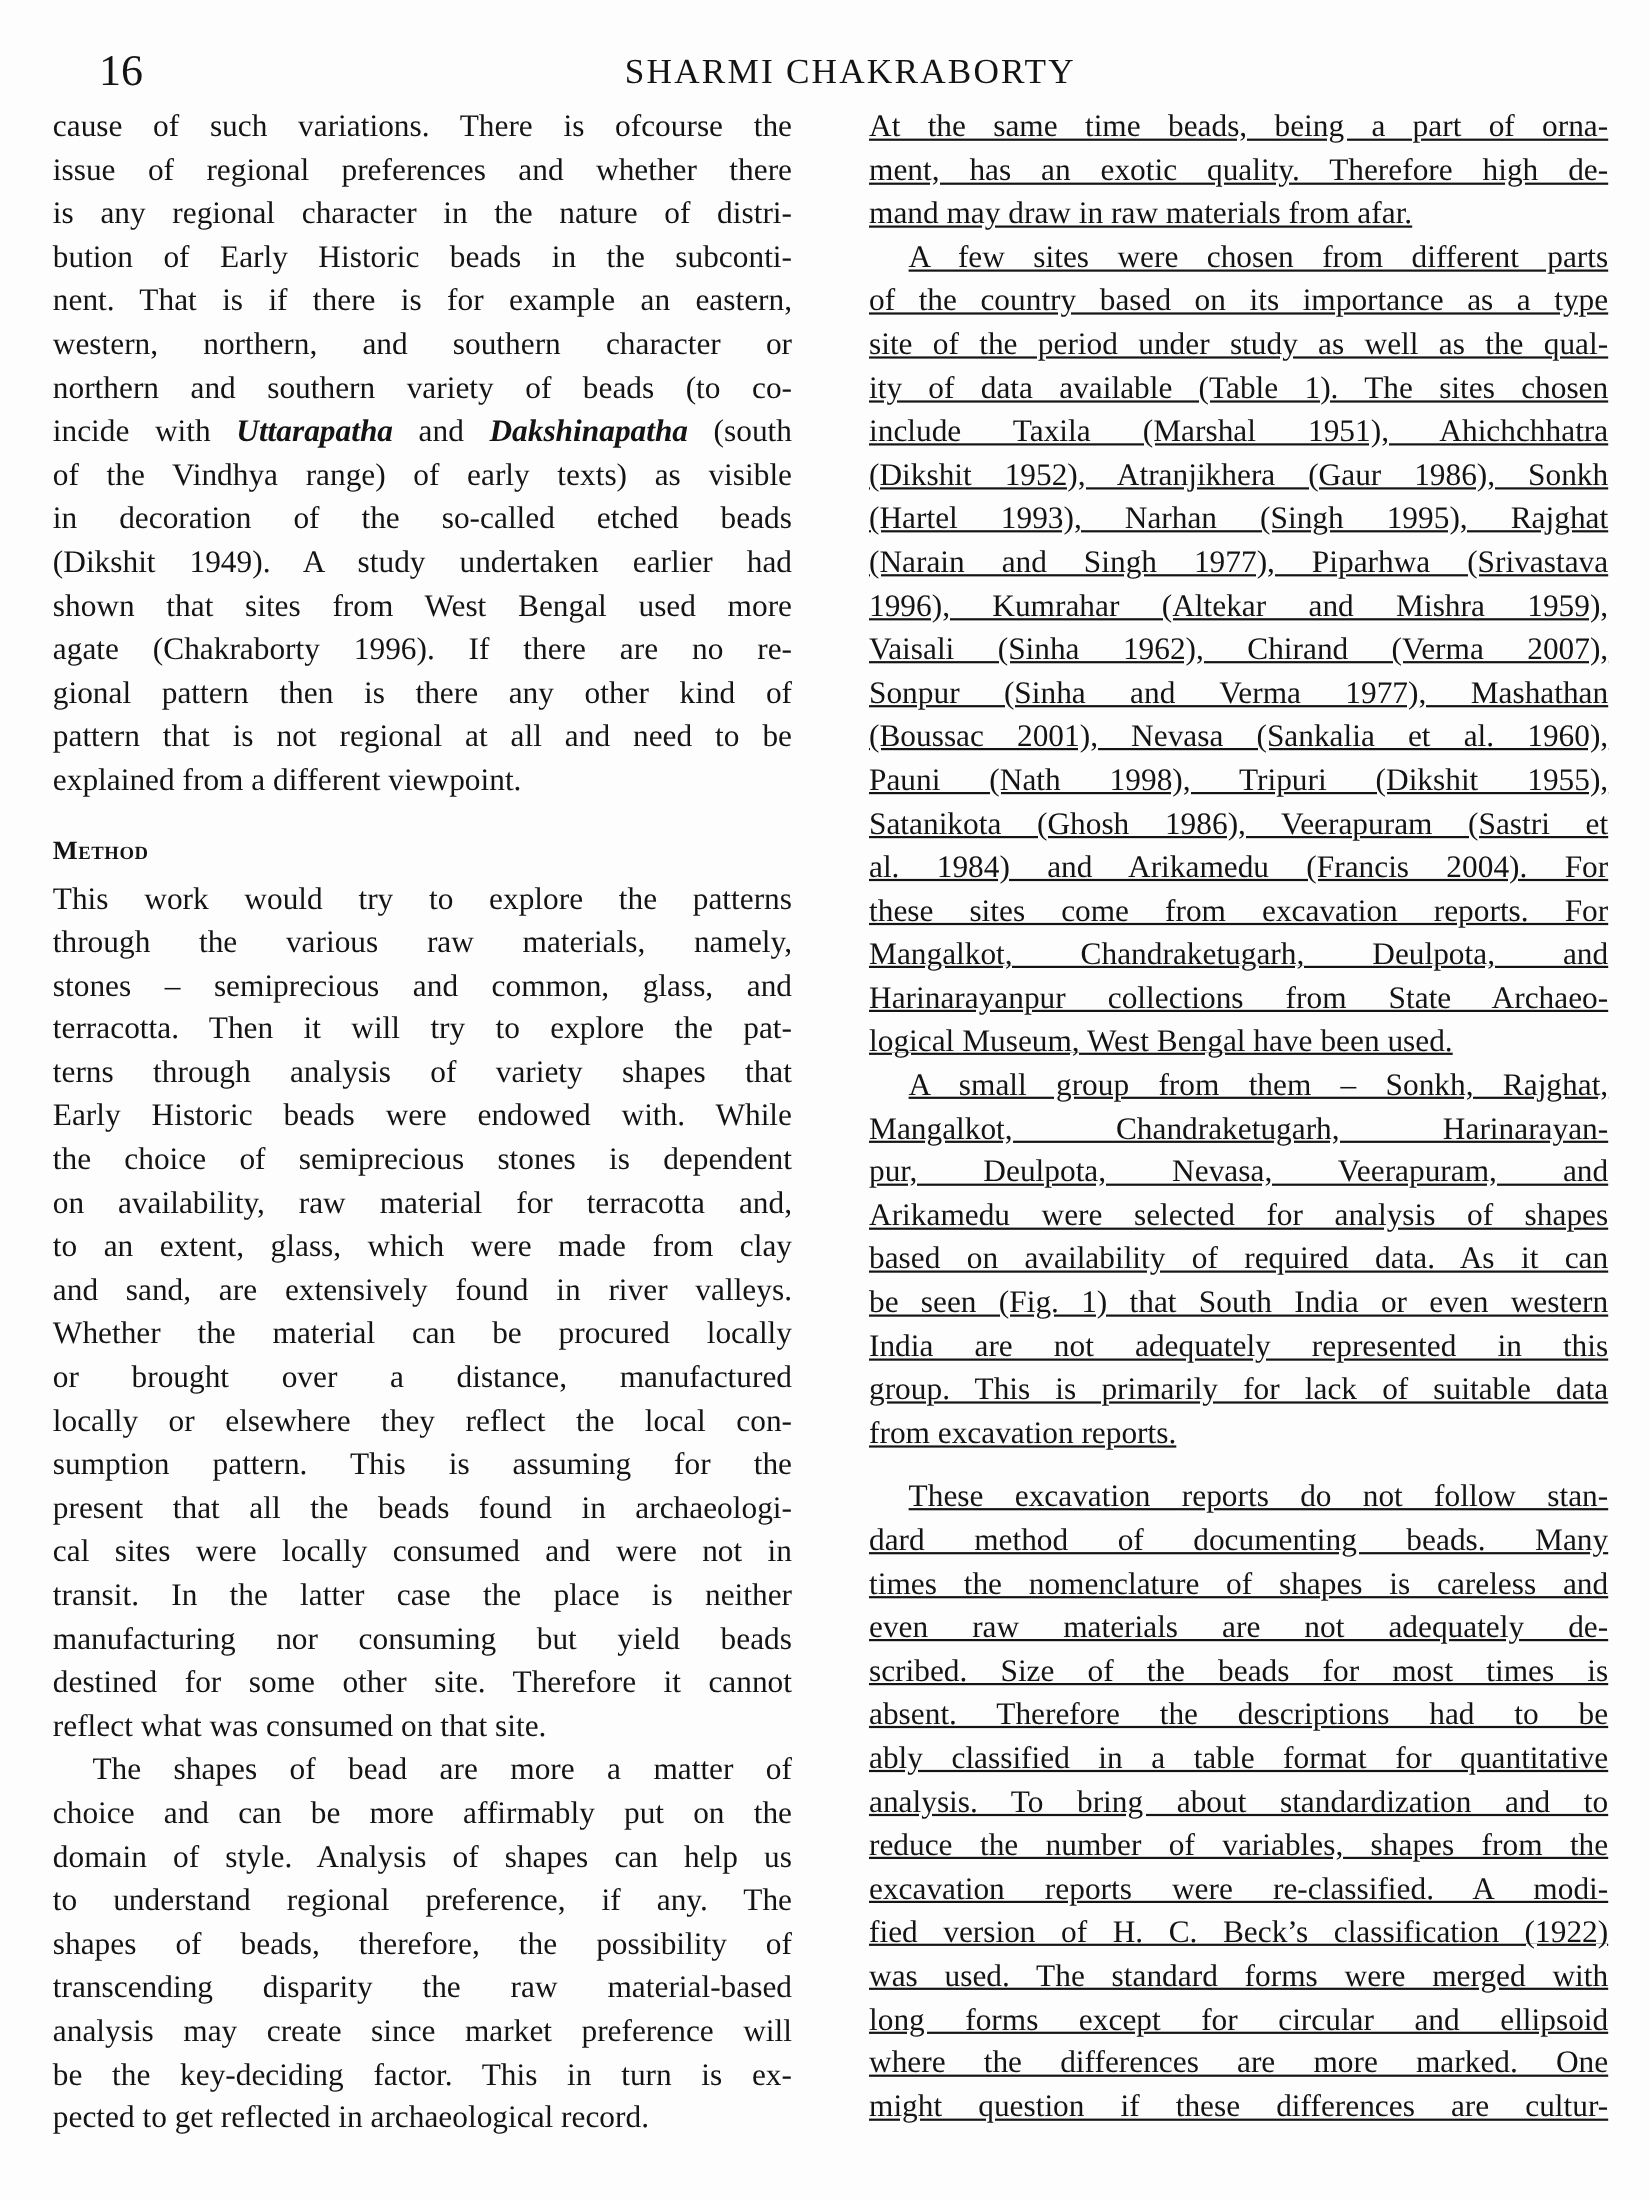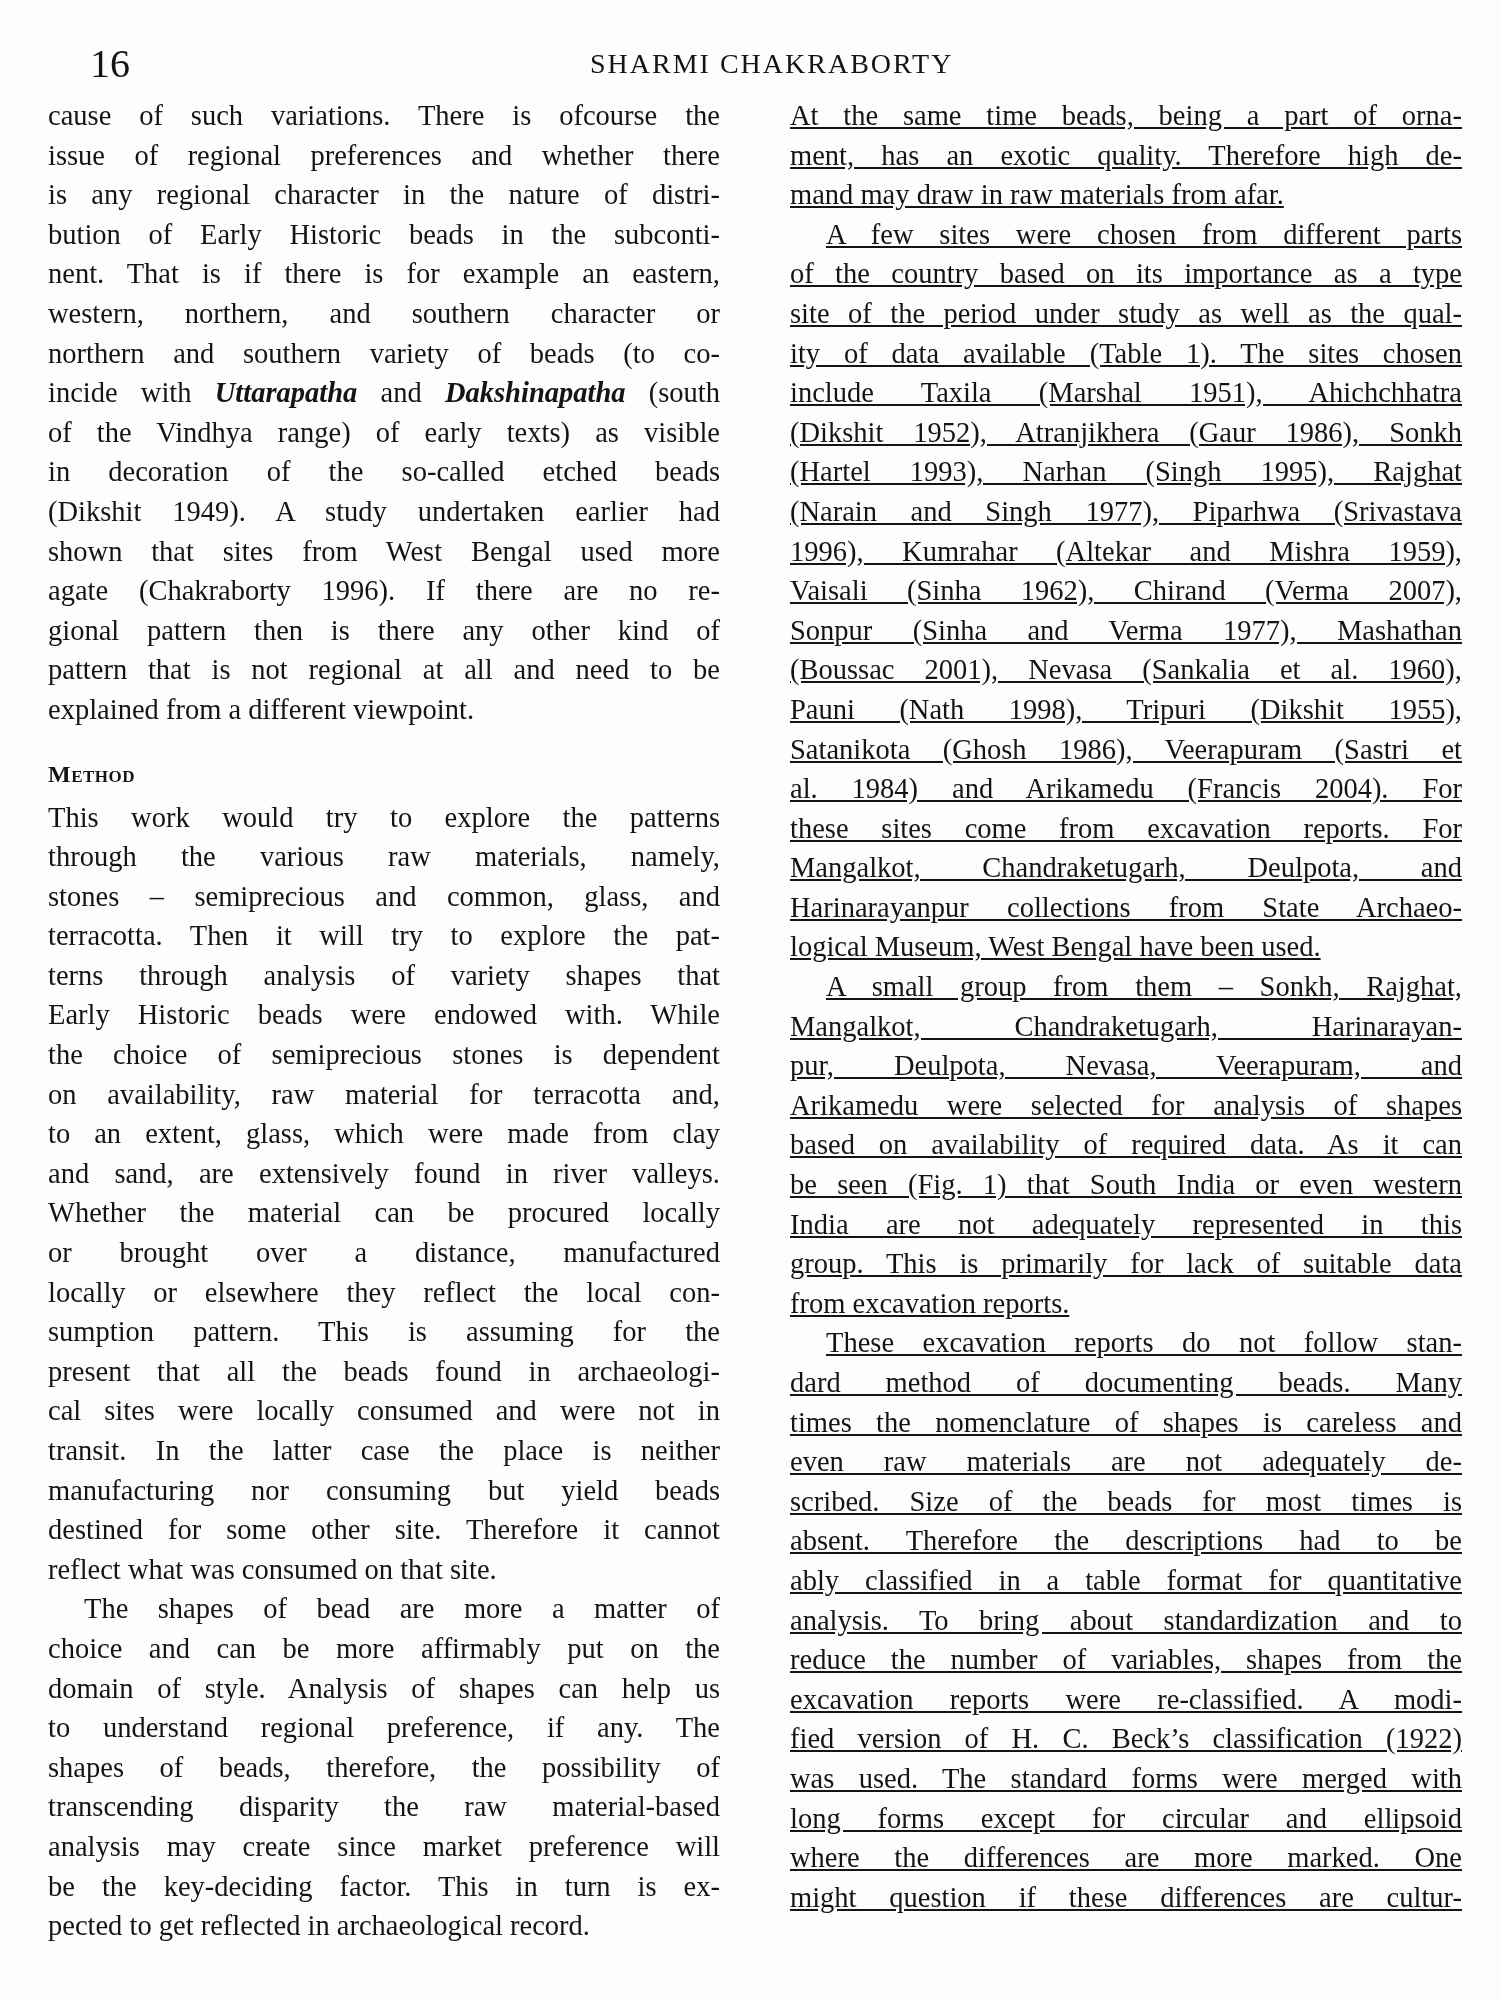--- a/index.html
+++ b/index.html
@@ -4,32 +4,32 @@
 <style>
   html, body { margin: 0; padding: 0; }
   body {
     width: 1500px; height: 2000px; background: #fdfdfd; position: relative; overflow: hidden;
     font-family: "Liberation Serif", "DejaVu Serif", serif; color: #141414;
   }
   .page-number {
     position: absolute; left: 50px; top: 44px; font-size: 40px; line-height: 40px; margin-left: 40px;
   }
   .running-head {
-    position: absolute; left: 590px; top: 48px; font-size: 28px; letter-spacing: 2px; line-height: 32px; font-family: Liberation Serif, serif;
+    position: absolute; left: 568px; top: 48px; font-size: 32px; letter-spacing: 2px; line-height: 32px; font-family: Liberation Serif, serif;
   }
   .column { position: absolute; top: 96px; }
   .col-left { left: 48px; width: 672px; }
   .col-right { left: 790px; width: 672px; text-decoration: underline; }
   .line {
     display: block; height: 39.6px; line-height: 39.6px; font-size: 28.5px;
     text-align: justify; text-align-last: justify; white-space: nowrap; overflow: visible;
   }
   .line.last { text-align-last: left; }
   .line.indent { text-indent: 36px; }
-  .line.gap-before { }
+  .line.gap-before { margin-top: 18px; }
   .heading {
     display: block; height: 44px; line-height: 44px; font-size: 24px; font-variant: small-caps;
     letter-spacing: 0.5px; margin-top: 22px; margin-bottom: 2px; font-weight: bold;
   }
   em { font-style: italic; font-weight: bold; }
 </style>
 </head>
 <body>
 
 <div>

